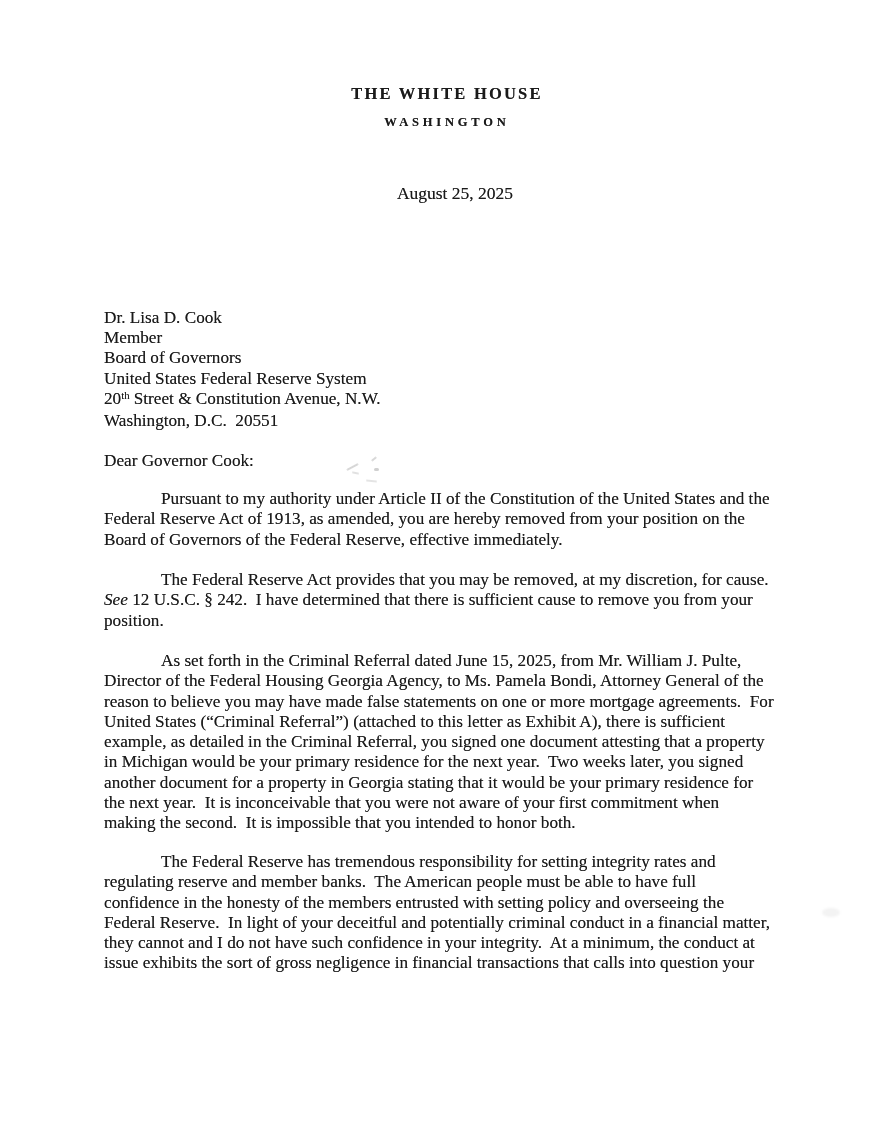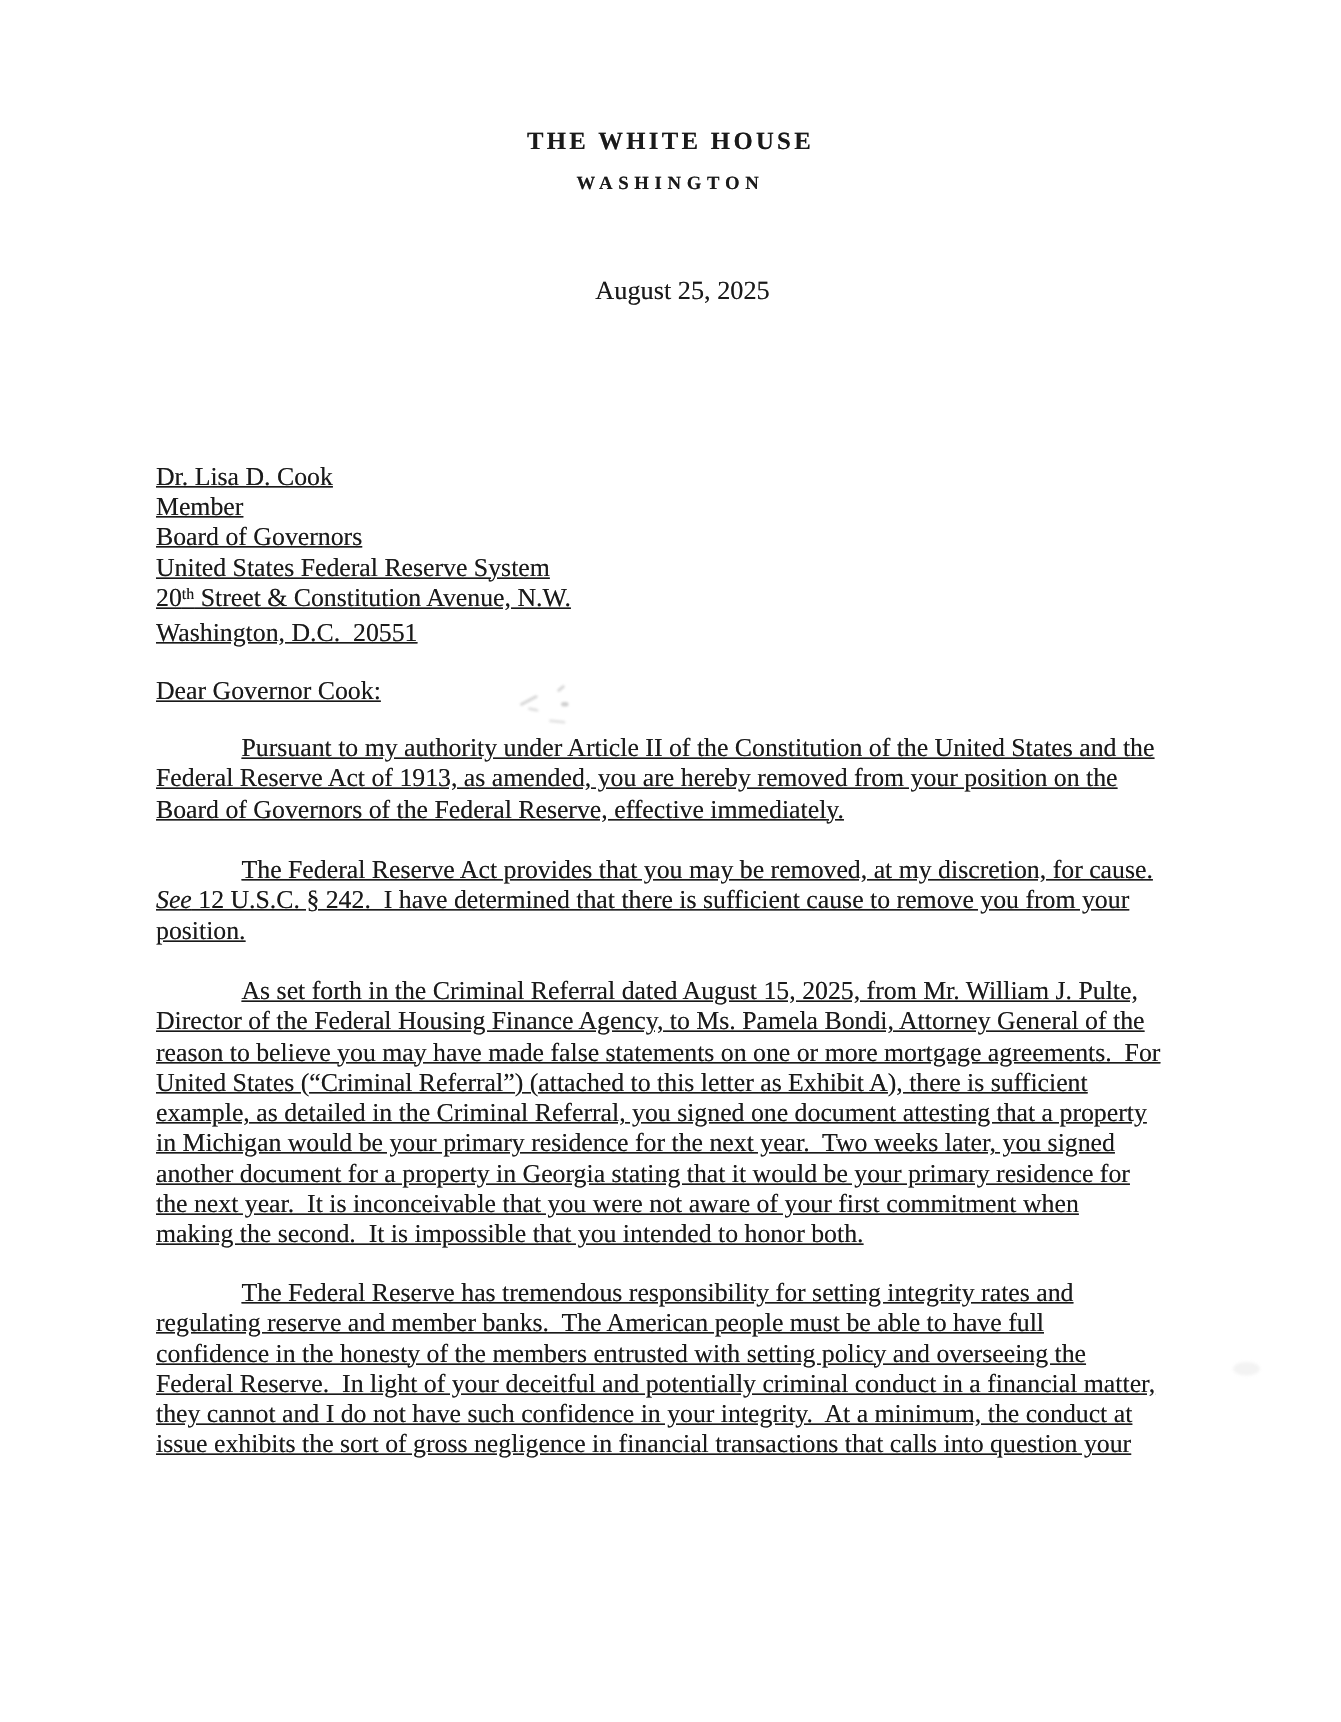--- a/index.html
+++ b/index.html
@@ -46,21 +46,20 @@
     width: 100%;
     text-align: center;
     font-size: 17.5px;
   }
   .textblock {
     position: absolute;
     left: 104px;
     width: 720px;
     font-size: 17.2px;
     line-height: 20.3px;
-    text-decoration: underline;
   }
   .textblock .line {
     white-space: pre;
   }
   .recipient { top: 308px; line-height: 20.2px; }
   .salutation { top: 451px; }
   .para .line:first-child { text-indent: 57px; }
   .para1 { top: 489px; }
   .para2 { top: 570px; }
   .para3 { top: 651px; }
@@ -117,22 +116,22 @@
       <div class="line"><span>Board of Governors of the Federal Reserve, effective immediately.</span></div>
     </div>
 
   <div class="textblock para para2">
       <div class="line"><span>The Federal Reserve Act provides that you may be removed, at my discretion, for cause.</span></div>
       <div class="line"><span class="it">See</span><span> 12 U.S.C. § 242.  I have determined that there is sufficient cause to remove you from your</span></div>
       <div class="line"><span>position.</span></div>
     </div>
 
   <div class="textblock para para3">
-      <div class="line"><span>As set forth in the Criminal Referral dated August 15, 2025, from Mr. William J. Pulte,</span></div>
-      <div class="line"><span>Director of the Federal Housing Finance Agency, to Ms. Pamela Bondi, Attorney General of the</span></div>
+      <div class="line"><span>As set forth in the Criminal Referral dated June 15, 2025, from Mr. William J. Pulte,</span></div>
+      <div class="line"><span>Director of the Federal Housing Georgia Agency, to Ms. Pamela Bondi, Attorney General of the</span></div>
       <div class="line"><span>reason to believe you may have made false statements on one or more mortgage agreements.  For</span></div>
       <div class="line"><span>United States (“Criminal Referral”) (attached to this letter as Exhibit A), there is sufficient</span></div>
       <div class="line"><span>example, as detailed in the Criminal Referral, you signed one document attesting that a property</span></div>
       <div class="line"><span>in Michigan would be your primary residence for the next year.  Two weeks later, you signed</span></div>
       <div class="line"><span>another document for a property in Georgia stating that it would be your primary residence for</span></div>
       <div class="line"><span>the next year.  It is inconceivable that you were not aware of your first commitment when</span></div>
       <div class="line"><span>making the second.  It is impossible that you intended to honor both.</span></div>
     </div>
 
   <div class="textblock para para4">

